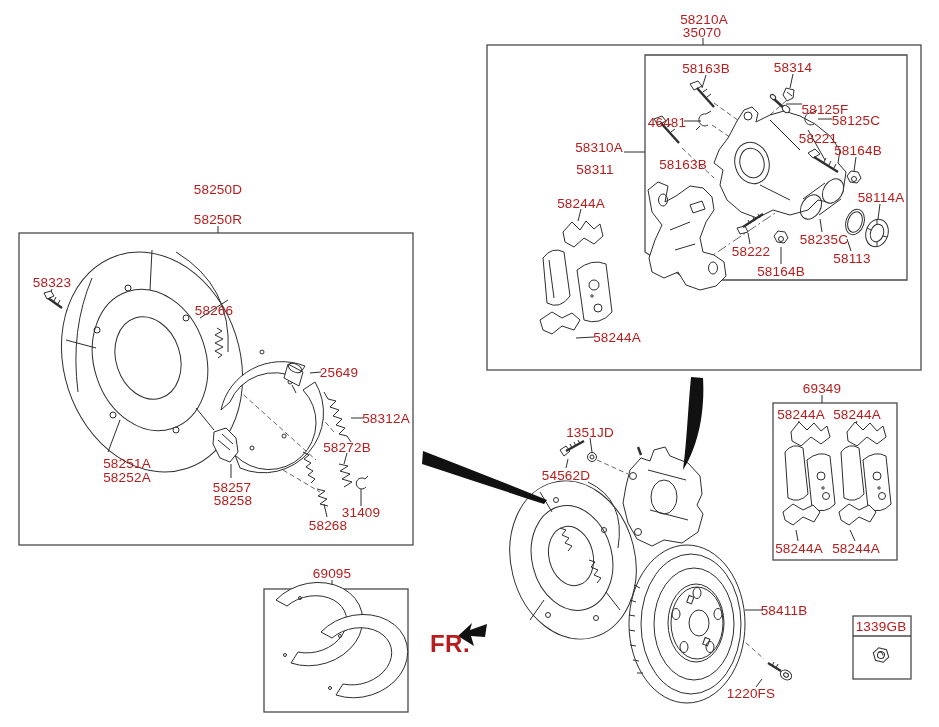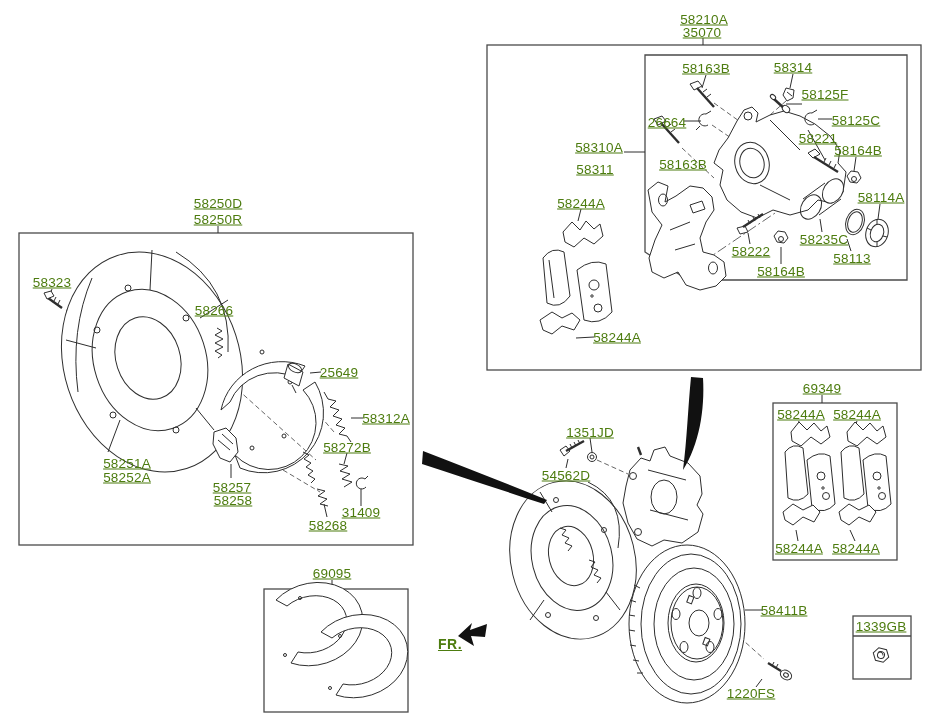--- a/index.html
+++ b/index.html
@@ -1,21 +1,21 @@
 <!DOCTYPE html>
 <html><head>
 <meta charset="utf-8">
 <style>
   html,body{margin:0;padding:0;background:#ffffff;}
   .stage{position:relative;width:939px;height:727px;background:#ffffff;
          font-family:"Liberation Sans", sans-serif;overflow:hidden;}
   .stage svg{position:absolute;left:0;top:0;}
   .lbl{position:absolute;transform:translate(-50%,-50%);font-size:13.5px;
-       color:#4d7c0f;white-space:nowrap;letter-spacing:.2px;z-index:5;text-decoration:underline;}
-  .lbl.big{font-weight:bold;font-size:14px;letter-spacing:.5px;}
+       color:#b91c1c;white-space:nowrap;letter-spacing:.2px;z-index:5;}
+  .lbl.big{font-weight:bold;font-size:24px;letter-spacing:.5px;}
   
   .box{fill:none;stroke:#4a4a4a;stroke-width:1.3px;}
   .ln{fill:none;stroke:#2e2e2e;stroke-width:1px;}
   .part{fill:#ffffff;stroke:#2e2e2e;stroke-width:1px;}
   .lead{stroke:#2e2e2e;stroke-width:1px;}
   .dash{stroke:#555;stroke-width:.9px;stroke-dasharray:5 3;fill:none;}
   .dashdot{stroke:#555;stroke-width:.9px;stroke-dasharray:10 3 2 3;fill:none;}
   .blk{fill:#111;stroke:none;}
   .thick{stroke:#2e2e2e;stroke-width:2.4px;fill:none;}
 </style>
@@ -370,37 +370,37 @@
     <path class="blk" d="M 423,451 C 465,467 505,483 547,500 L 544,504 C 502,490 461,477 422,464 Z"></path>
     <path class="blk" d="M 691,377 L 703,378 C 705,410 699,445 683,470 C 687,440 688,407 691,377 Z"></path>
   </g>
   <path class="blk" d="M 458,636 L 472,623 L 470,630 L 487,624 L 485,637 L 471,636 L 474,646 Z"></path>
 </svg>
 
 <div class="lbl" style="left:704px;top:19px">58210A</div>
 <div class="lbl" style="left:702px;top:32px">35070</div>
 <div class="lbl" style="left:706px;top:68px">58163B</div>
 <div class="lbl" style="left:793px;top:67px">58314</div>
-<div class="lbl" style="left:825px;top:94px">58125F</div>
+<div class="lbl" style="left:825px;top:109px">58125F</div>
 <div class="lbl" style="left:856px;top:120px">58125C</div>
-<div class="lbl" style="left:667px;top:122px">26664</div>
+<div class="lbl" style="left:667px;top:122px">46481</div>
 <div class="lbl" style="left:818px;top:138px">58221</div>
 <div class="lbl" style="left:858px;top:150px">58164B</div>
 <div class="lbl" style="left:599px;top:147px">58310A</div>
 <div class="lbl" style="left:595px;top:169px">58311</div>
 <div class="lbl" style="left:683px;top:164px">58163B</div>
 <div class="lbl" style="left:581px;top:203px">58244A</div>
 <div class="lbl" style="left:824px;top:239px">58235C</div>
 <div class="lbl" style="left:751px;top:251px">58222</div>
 <div class="lbl" style="left:781px;top:271px">58164B</div>
 <div class="lbl" style="left:852px;top:258px">58113</div>
 <div class="lbl" style="left:881px;top:197px">58114A</div>
 <div class="lbl" style="left:617px;top:337px">58244A</div>
 
-<div class="lbl" style="left:218px;top:203px">58250D</div>
+<div class="lbl" style="left:218px;top:189px">58250D</div>
 <div class="lbl" style="left:218px;top:219px">58250R</div>
 <div class="lbl" style="left:52px;top:282px">58323</div>
 <div class="lbl" style="left:214px;top:310px">58266</div>
 <div class="lbl" style="left:339px;top:372px">25649</div>
 <div class="lbl" style="left:386px;top:418px">58312A</div>
 <div class="lbl" style="left:347px;top:447px">58272B</div>
 <div class="lbl" style="left:127px;top:463px">58251A</div>
 <div class="lbl" style="left:127px;top:477px">58252A</div>
 <div class="lbl" style="left:232px;top:487px">58257</div>
 <div class="lbl" style="left:233px;top:500px">58258</div>

